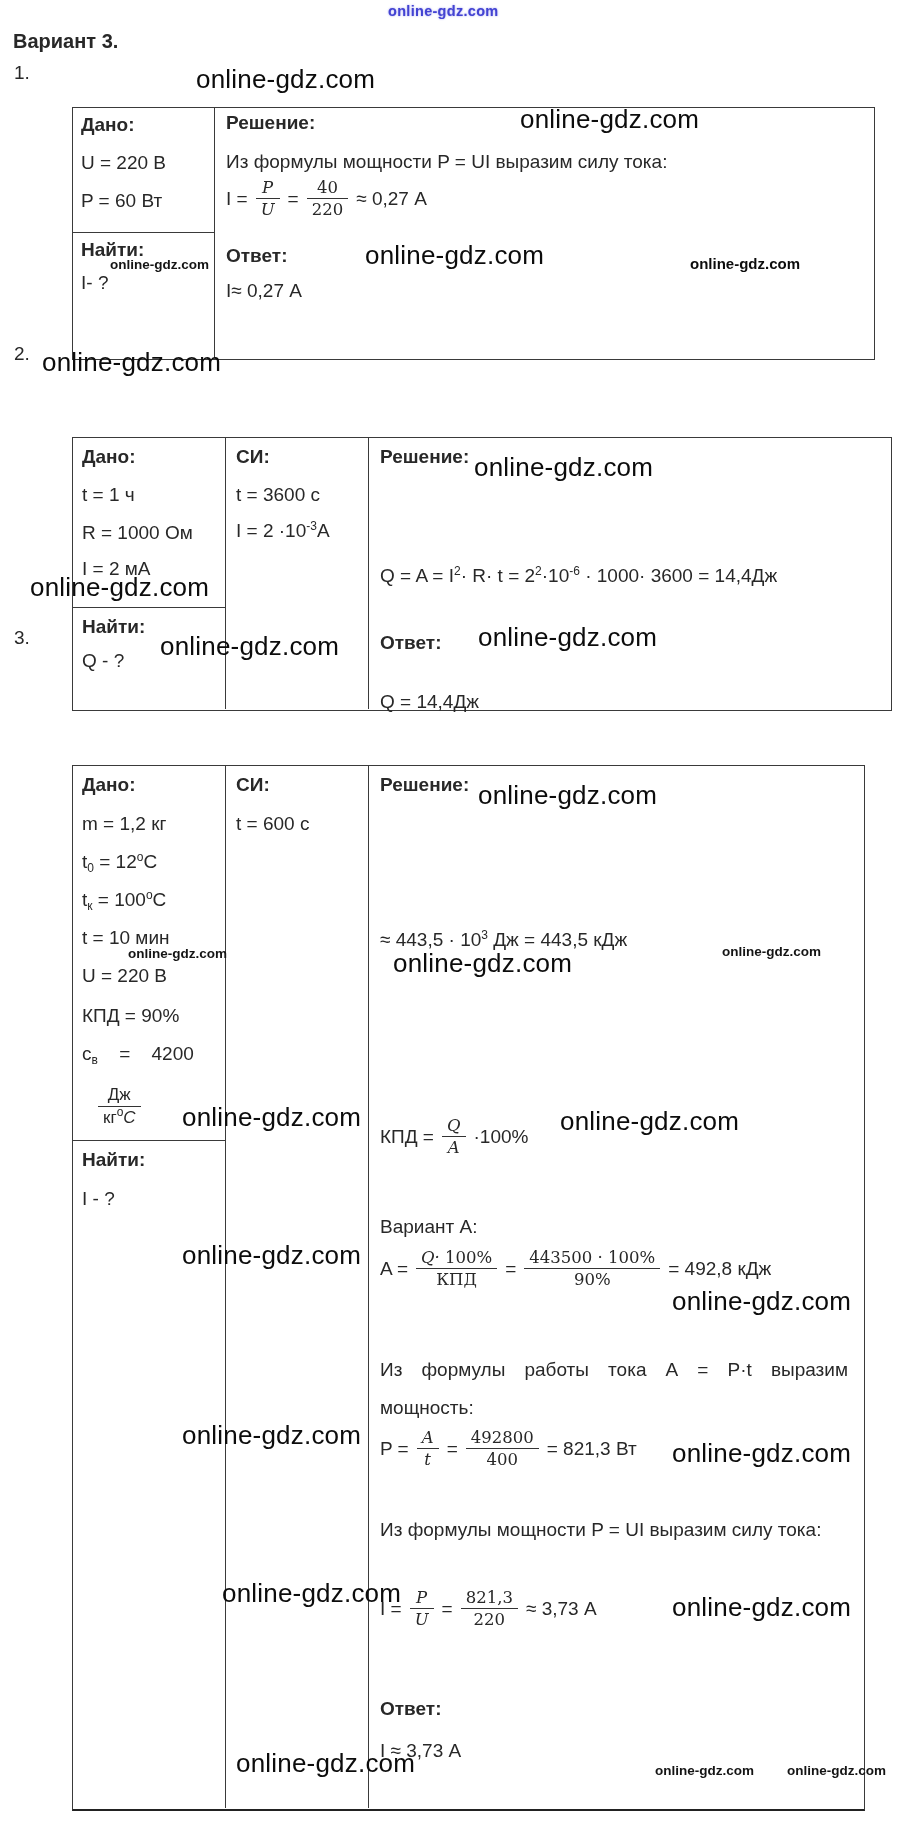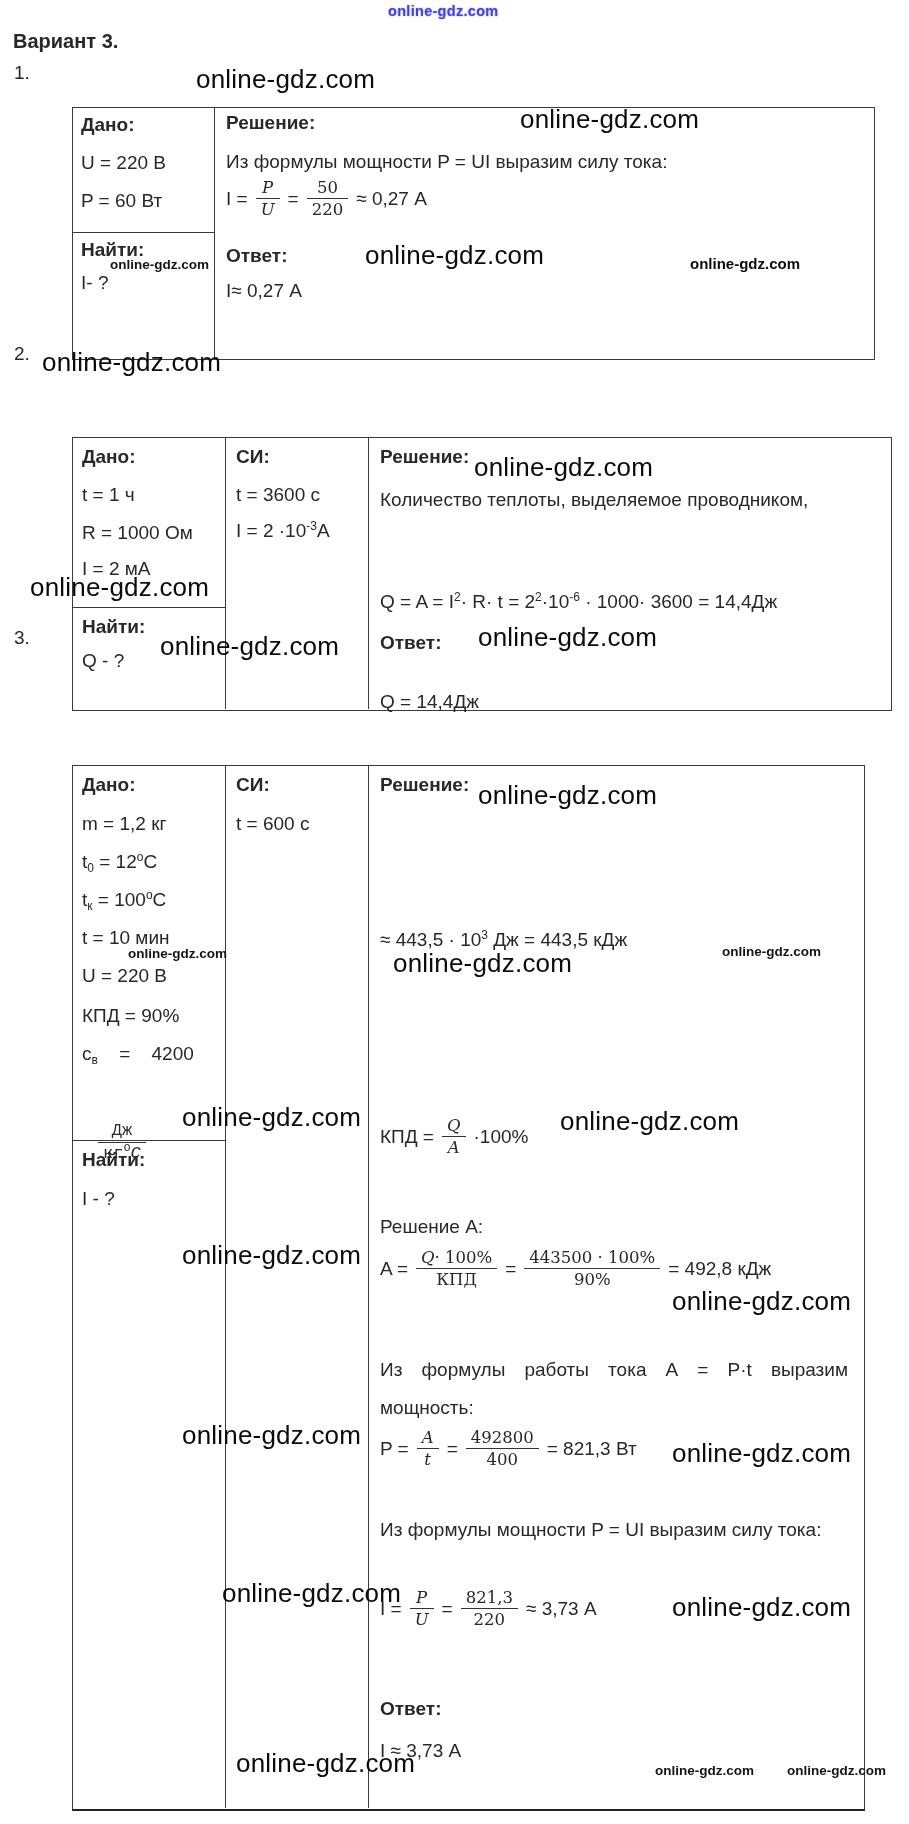--- a/index.html
+++ b/index.html
@@ -21,21 +21,21 @@
            text-shadow:0 0 2px rgba(90,90,225,.6);}
   .par{width:468px;font-size:19px;line-height:38px;text-align:justify;}
   .fx{display:flex;align-items:center;gap:8px;font-size:19px;white-space:nowrap;}
   .frac{display:inline-flex;flex-direction:column;text-align:center;
         font-family:"DejaVu Serif",serif;font-size:16.5px;line-height:1.18;}
   .frac .num{border-bottom:1.4px solid #333;padding:0 5px 1px;}
   .frac .den{padding:1px 5px 0;}
   .it{font-style:italic;}
   sub.sb{font-size:12px;line-height:0;vertical-align:-4px;}
   sup.sp{font-size:12px;line-height:0;vertical-align:7px;}
-  .gfrac{font-family:Liberation Mono, monospace;font-size:17px;margin-top:36px;}
+  .gfrac{font-family:Liberation Sans, sans-serif;font-size:17px;}
   .wide{word-spacing:16px;}
 </style>
 </head>
 <body>
 
 <div class="page">
 
   <div class="abs wm-blue" style="left:388px;top:3px">online-gdz.com</div>
   <div class="abs h b" style="left:13px;top:30px">Вариант 3.</div>
 
@@ -58,21 +58,21 @@
   <div class="abs t" style="left:226px;top:151px">Из формулы мощности P = UI выразим силу тока:</div>
 
   <div class="abs fx" style="left:226px;top:178px">
     <span class="t">I =</span>
     <span class="frac">
         <span class="num it">P</span>
         <span class="den it">U</span>
       </span>
     <span class="t">=</span>
     <span class="frac">
-        <span class="num">50</span>
+        <span class="num">40</span>
         <span class="den">220</span>
       </span>
     <span class="t">≈ 0,27 А</span>
   </div>
 
   <div class="abs t b" style="left:226px;top:245px">Ответ:</div>
   <div class="abs wm-lg" style="left:365px;top:240px">online-gdz.com</div>
   <div class="abs wm-md" style="left:690px;top:255px">online-gdz.com</div>
   <div class="abs t" style="left:226px;top:280px">I≈ 0,27 А</div>
 
@@ -91,22 +91,21 @@
   <div class="abs wm-lg" style="left:30px;top:572px">online-gdz.com</div>
   <div class="abs t b" style="left:82px;top:616px">Найти:</div>
   <div class="abs t" style="left:82px;top:650px">Q - ?</div>
 
   <div class="abs t b" style="left:236px;top:446px">СИ:</div>
   <div class="abs t" style="left:236px;top:484px">t = 3600 с</div>
   <div class="abs t" style="left:236px;top:520px"><span>I = 2 ·10</span><sup class="sp">-3</sup><span>А</span></div>
 
   <div class="abs t b" style="left:380px;top:446px">Решение:</div>
   <div class="abs wm-lg" style="left:474px;top:452px">online-gdz.com</div>
-  <div class="abs t" style="left:380px;top:489px">Количество теплоты, выделяемое проводником,</div>
-  <div class="abs t" style="left:380px;top:591px"><span>Q = A = I</span><sup class="sp">2</sup><span>· R· t = 2</span><sup class="sp">2</sup><span>·10</span><sup class="sp">-6</sup><span> · 1000· 3600 = 14,4Дж</span></div>
+  <div class="abs t" style="left:380px;top:565px"><span>Q = A = I</span><sup class="sp">2</sup><span>· R· t = 2</span><sup class="sp">2</sup><span>·10</span><sup class="sp">-6</sup><span> · 1000· 3600 = 14,4Дж</span></div>
   <div class="abs t b" style="left:380px;top:632px">Ответ:</div>
   <div class="abs wm-lg" style="left:478px;top:622px">online-gdz.com</div>
   <div class="abs t" style="left:380px;top:691px">Q = 14,4Дж</div>
 
   <div class="abs numlbl" style="left:14px;top:627px">3.</div>
   <div class="abs wm-lg" style="left:160px;top:631px">online-gdz.com</div>
 
   <div class="abs tbl3" style="left:72px;top:765px;width:791px;height:1043px"></div>
   <div class="abs vline" style="left:225px;top:765px;height:1043px"></div>
   <div class="abs vline" style="left:368px;top:765px;height:1043px"></div>
@@ -142,21 +141,21 @@
   <div class="abs wm-lg" style="left:560px;top:1106px">online-gdz.com</div>
   <div class="abs fx" style="left:380px;top:1116px">
     <span class="t">КПД =</span>
     <span class="frac">
         <span class="num it">Q</span>
         <span class="den it">A</span>
       </span>
     <span class="t">·100%</span>
   </div>
 
-  <div class="abs t" style="left:380px;top:1216px">Решение А:</div>
+  <div class="abs t" style="left:380px;top:1216px">Вариант А:</div>
   <div class="abs wm-lg" style="left:182px;top:1240px">online-gdz.com</div>
   <div class="abs fx" style="left:380px;top:1248px">
     <span class="t">A =</span>
     <span class="frac">
         <span class="num"><span class="it">Q·</span><span> 100%</span></span>
         <span class="den">КПД</span>
       </span>
     <span class="t">=</span>
     <span class="frac">
         <span class="num">443500 · 100%</span>

